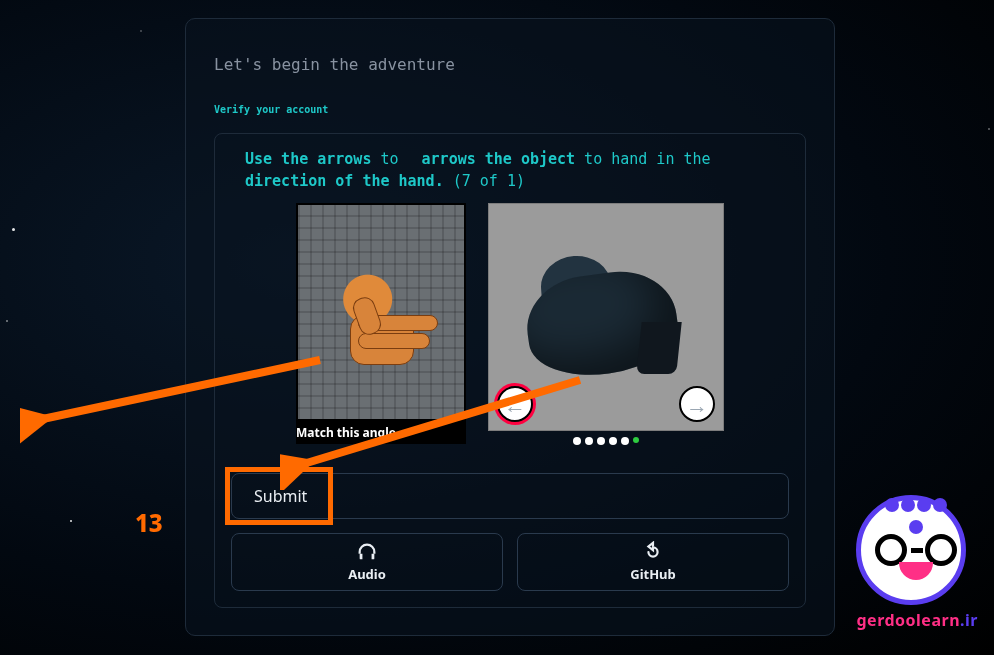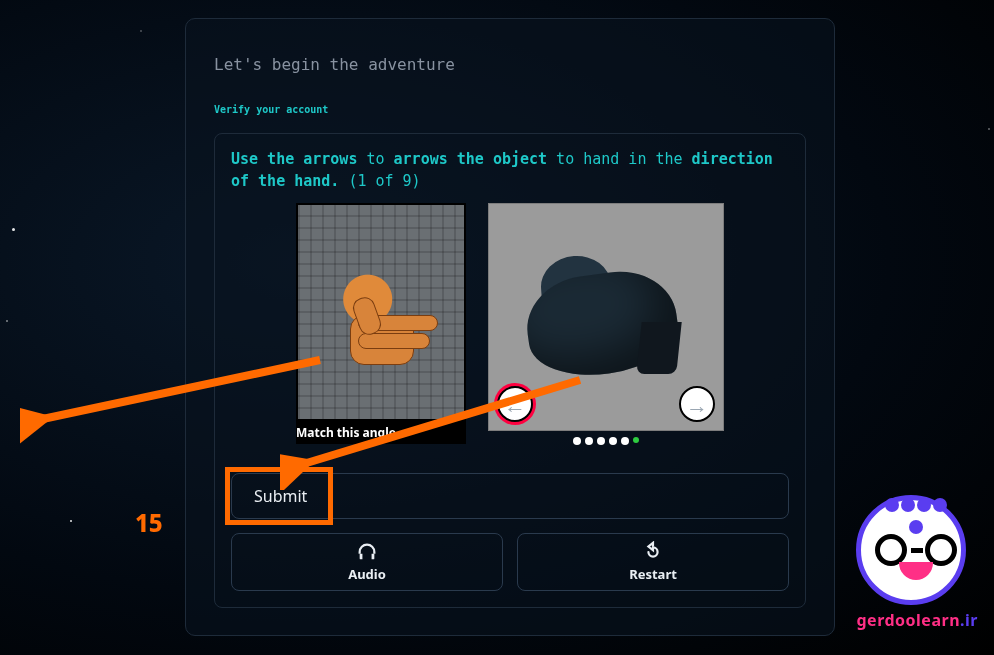--- a/index.html
+++ b/index.html
@@ -32,21 +32,21 @@
   .intro-2 { color:#8892a0; }
   .verify-heading { color:#1ec8c8; font-size:10px; margin-top:24px; font-weight:600; }
 
   .captcha-box {
     margin-top: 18px;
     border: 1px solid #1e2b3a;
     border-radius: 8px;
     padding: 14px 16px 16px 16px;
   }
   .prompt { color:#1ec8c8; font-size:15px; line-height:1.5; }
-  .prompt b { font-weight:700; }
+  .prompt b { font-weight:700;margin-left:14px; }
 
   .images-row { display:flex; gap:22px; margin-top:10px; justify-content:center; }
 
   .ref-wrap { display:flex; flex-direction:column; align-items:center; }
   .ref-img {
     width: 170px; height: 218px;
     border: 2px solid #000;
     background:
       radial-gradient(circle at 42% 44%, #e08a3a 0 24px, transparent 25px),
       linear-gradient(90deg, rgba(0,0,0,.15) 0 2px, transparent 2px 12px) 0 0/12px 100%,
@@ -152,21 +152,21 @@
 <div class="star s5"></div>
 
 <div class="panel">
 
   <div class="intro intro-2">Let's begin the adventure</div>
 
   <div class="verify-heading">Verify your account</div>
 
   <div class="captcha-box">
     <div class="prompt">
-      <b>Use the arrows</b><span> to </span><b>arrows the object</b><span> to hand in the </span><b>direction of the hand.</b><span> (1 of 9)</span>
+      <b>Use the arrows</b><span> to </span><b>arrows the object</b><span> to hand in the </span><b>direction of the hand.</b><span> (7 of 1)</span>
     </div>
 
     <div class="images-row">
       <div class="ref-wrap">
         <div class="ref-img">
           <div class="finger palm"></div>
           <div class="finger fx1"></div>
           <div class="finger fx2"></div>
           <div class="finger thumb"></div>
         </div>
@@ -206,21 +206,21 @@
         <svg viewBox="0 0 24 24">
           <path d="M4 14v-2a8 8 0 0 1 16 0v2"></path>
             <path d="M4 14h3v6H5a1 1 0 0 1-1-1v-5zM20 14h-3v6h2a1 1 0 0 0 1-1v-5z" fill="#e9eef3" stroke="none"></path>
         </svg>
         <span>Audio</span>
       </button>
       <button class="util-btn">
         <svg viewBox="0 0 24 24">
           <path d="M12 5V2L7 6l5 4V7a5 5 0 1 1-5 5" stroke-linecap="round"></path>
         </svg>
-        <span>Restart</span>
+        <span>GitHub</span>
       </button>
     </div>
   </div>
 </div>
 
 <svg class="anno-arrow" style="left:20px; top:350px;" width="320" height="120">
   <defs>
       <marker id="ah1" markerWidth="12" markerHeight="12" refX="2" refY="5" orient="auto">
         <path d="M10 0 L0 5 L10 10 z" fill="#ff6a00"></path>
       </marker>
@@ -228,21 +228,21 @@
   <line x1="300" y1="10" x2="18" y2="70" stroke="#ff6a00" stroke-width="8" marker-end="url(#ah1)"></line>
 </svg>
 <svg class="anno-arrow" style="left:280px; top:370px;" width="320" height="120">
   <defs>
       <marker id="ah2" markerWidth="12" markerHeight="12" refX="2" refY="5" orient="auto">
         <path d="M10 0 L0 5 L10 10 z" fill="#ff6a00"></path>
       </marker>
     </defs>
   <line x1="300" y1="10" x2="20" y2="95" stroke="#ff6a00" stroke-width="8" marker-end="url(#ah2)"></line>
 </svg>
-<div class="anno-15">15</div>
+<div class="anno-15">13</div>
 
 <div class="logo-badge">
   <div class="logo-circle">
     <div class="logo-crown"><span></span><span></span><span></span><span></span><span></span></div>
     <div class="glasses">
         <div class="lens l"></div>
         <div class="bridge"></div>
         <div class="lens r"></div>
       </div>
     <div class="mouth"></div>

